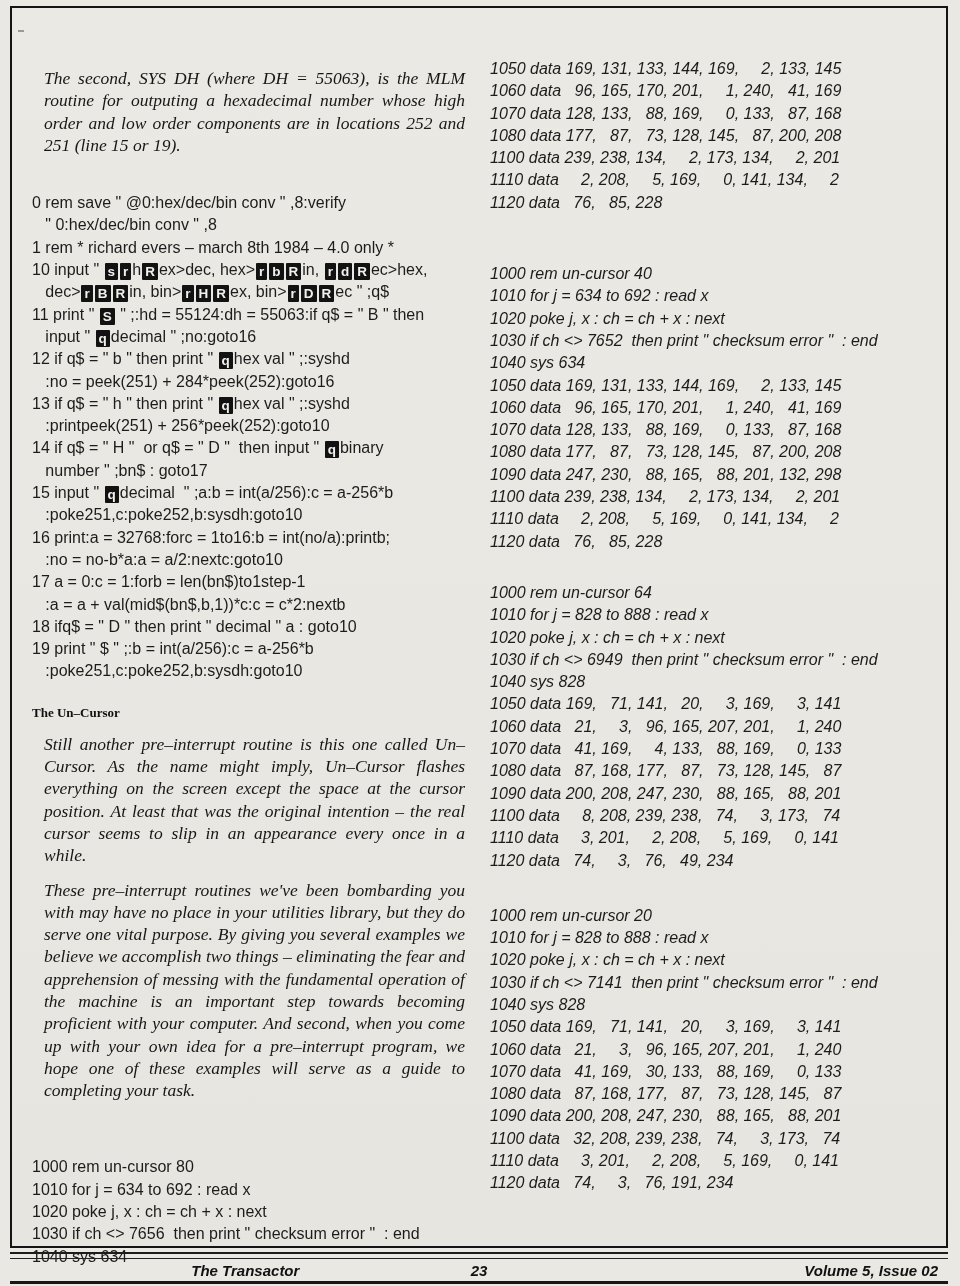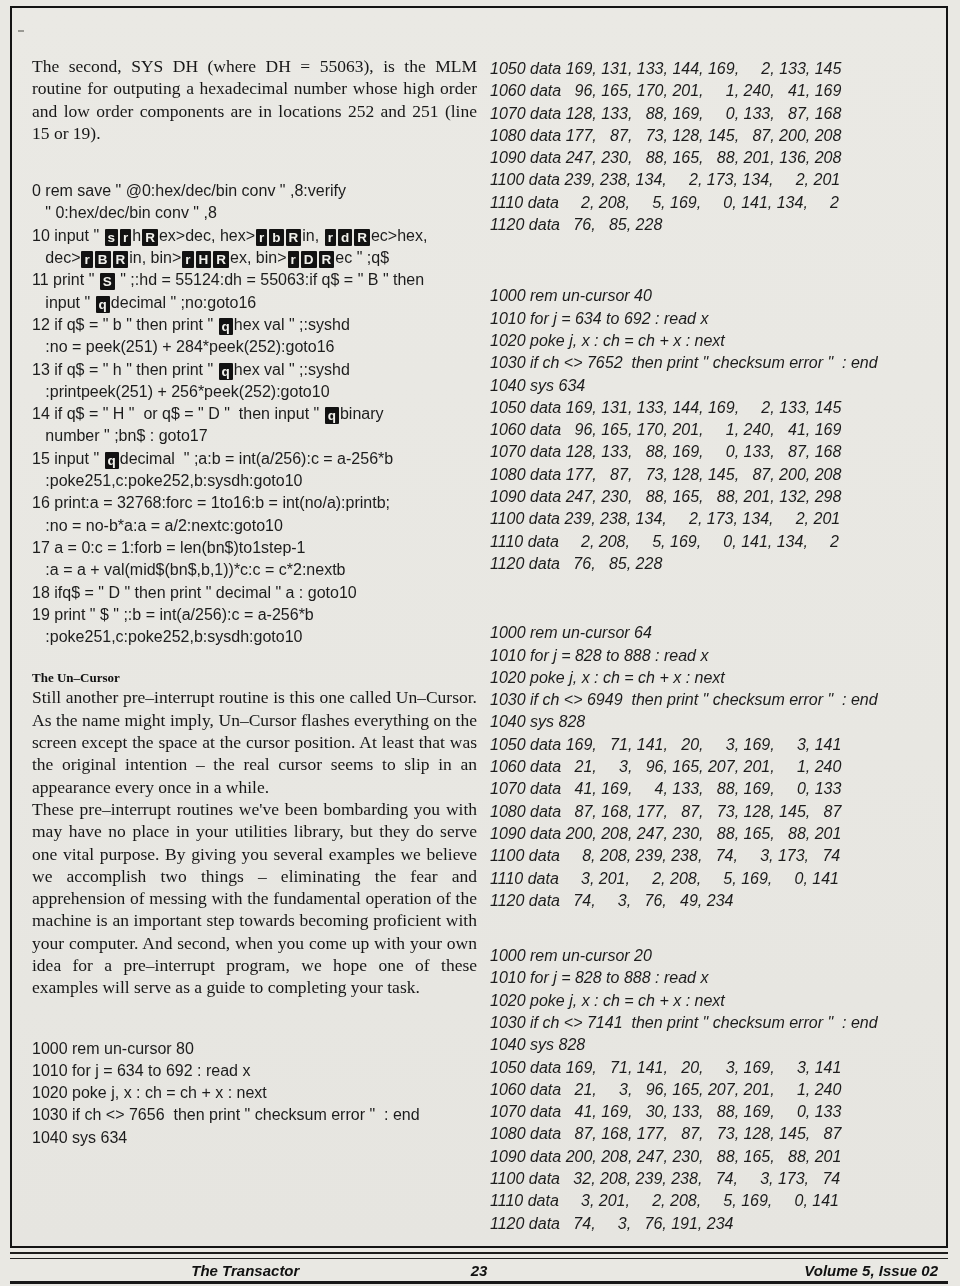--- a/index.html
+++ b/index.html
@@ -25,60 +25,61 @@
     display:grid;grid-template-columns:1fr auto 1fr;align-items:center;
     padding:0 10px;box-sizing:border-box;
     font-family:"Liberation Sans",sans-serif;font-weight:700;font-style:italic;
     font-size:15px;color:#111;text-align:center;
   }
   .footer-bar .f-center{justify-self:center;}
   .footer-bar .f-right{justify-self:end;}
   .col-left{position:absolute;left:32px;top:55px;width:445px;}
   .col-right{position:absolute;left:490px;top:58px;width:452px;font-style:italic;}
   p.body-text{
-    margin:0;font-size:17.5px;line-height:22.3px;text-align:justify;color:#171717;
+    margin:12px;font-size:17.5px;line-height:22.3px;text-align:justify;color:#171717;font-style:italic;
   }
   .section-heading{
     margin:0;font-size:13px;font-weight:bold;color:#111;
     font-family:"Liberation Serif",serif;
   }
   .listing{margin:0;}
   .code-line{
     font-family:"Liberation Sans",sans-serif;
     font-size:16px;line-height:22.3px;white-space:pre;color:#1c1c1c;
   }
   .inv{
     display:inline-block;background:#121212;color:#f1f1ec;
     font-size:13.5px;line-height:15px;padding:1px 3px;margin:0 1px;
     vertical-align:-1px;font-weight:bold;border-radius:1px;
   }
   .mt-intro-gap{margin-top:36px;}
   .mt-heading{margin-top:22px;}
   .mt-para1{margin-top:24px;}
   .mt-para2{margin-top:16px;}
-  .mt-listing2{margin-top:39px;}
+  .mt-listing2{margin-top:55px;}
   .mt-b2{margin-top:49px;}
-  .mt-b3{margin-top:47px;}
+  .mt-b3{margin-top:29px;}
   .mt-b4{margin-top:33px;}
   .corner-tick{
     position:absolute;left:18px;top:30px;width:6px;height:2px;background:#9a9a94;
   }
 </style>
 </head>
 <body>
 
 <div class="page-border"></div>
 <div class="corner-tick"></div>
 
 <div class="col-left">
   <p class="body-text">The second, SYS DH (where DH = 55063), is the MLM routine for outputing a hexadecimal number whose high order and low order components are in locations 252 and 251 (line 15 or 19).</p>
 
   <div class="listing mt-intro-gap">
       <div class="code-line">0 rem save " @0:hex/dec/bin conv " ,8:verify</div>
       <div class="code-line">   " 0:hex/dec/bin conv " ,8</div>
+      <div class="code-line">1 rem * richard evers – march 8th 1984 – 4.0 only *</div>
       <div class="code-line">10 input " <span class="inv">s</span><span class="inv">r</span>h<span class="inv">R</span>ex&gt;dec, hex&gt;<span class="inv">r</span><span class="inv">b</span><span class="inv">R</span>in, <span class="inv">r</span><span class="inv">d</span><span class="inv">R</span>ec&gt;hex,</div>
       <div class="code-line">   dec&gt;<span class="inv">r</span><span class="inv">B</span><span class="inv">R</span>in, bin&gt;<span class="inv">r</span><span class="inv">H</span><span class="inv">R</span>ex, bin&gt;<span class="inv">r</span><span class="inv">D</span><span class="inv">R</span>ec " ;q$</div>
       <div class="code-line">11 print " <span class="inv">S</span> " ;:hd = 55124:dh = 55063:if q$ = " B " then</div>
       <div class="code-line">   input " <span class="inv">q</span>decimal " ;no:goto16</div>
       <div class="code-line">12 if q$ = " b " then print " <span class="inv">q</span>hex val " ;:syshd</div>
       <div class="code-line">   :no = peek(251) + 284*peek(252):goto16</div>
       <div class="code-line">13 if q$ = " h " then print " <span class="inv">q</span>hex val " ;:syshd</div>
       <div class="code-line">   :printpeek(251) + 256*peek(252):goto10</div>
       <div class="code-line">14 if q$ = " H "  or q$ = " D "  then input " <span class="inv">q</span>binary</div>
       <div class="code-line">   number " ;bn$ : goto17</div>
@@ -107,21 +108,20 @@
       <div class="code-line">1040 sys 634</div>
     </div>
 </div>
 
 <div class="col-right">
   <div class="listing">
       <div class="code-line">1050 data 169, 131, 133, 144, 169,     2, 133, 145</div>
       <div class="code-line">1060 data   96, 165, 170, 201,     1, 240,   41, 169</div>
       <div class="code-line">1070 data 128, 133,   88, 169,     0, 133,   87, 168</div>
       <div class="code-line">1080 data 177,   87,   73, 128, 145,   87, 200, 208</div>
-      <div class="code-line">1090 data 247, 230,   88, 165,   88, 201, 136, 208</div>
       <div class="code-line">1100 data 239, 238, 134,     2, 173, 134,     2, 201</div>
       <div class="code-line">1110 data     2, 208,     5, 169,     0, 141, 134,     2</div>
       <div class="code-line">1120 data   76,   85, 228</div>
     </div>
 
   <div class="listing mt-b2">
       <div class="code-line">1000 rem un-cursor 40</div>
       <div class="code-line">1010 for j = 634 to 692 : read x</div>
       <div class="code-line">1020 poke j, x : ch = ch + x : next</div>
       <div class="code-line">1030 if ch &lt;&gt; 7652  then print " checksum error "  : end</div>

